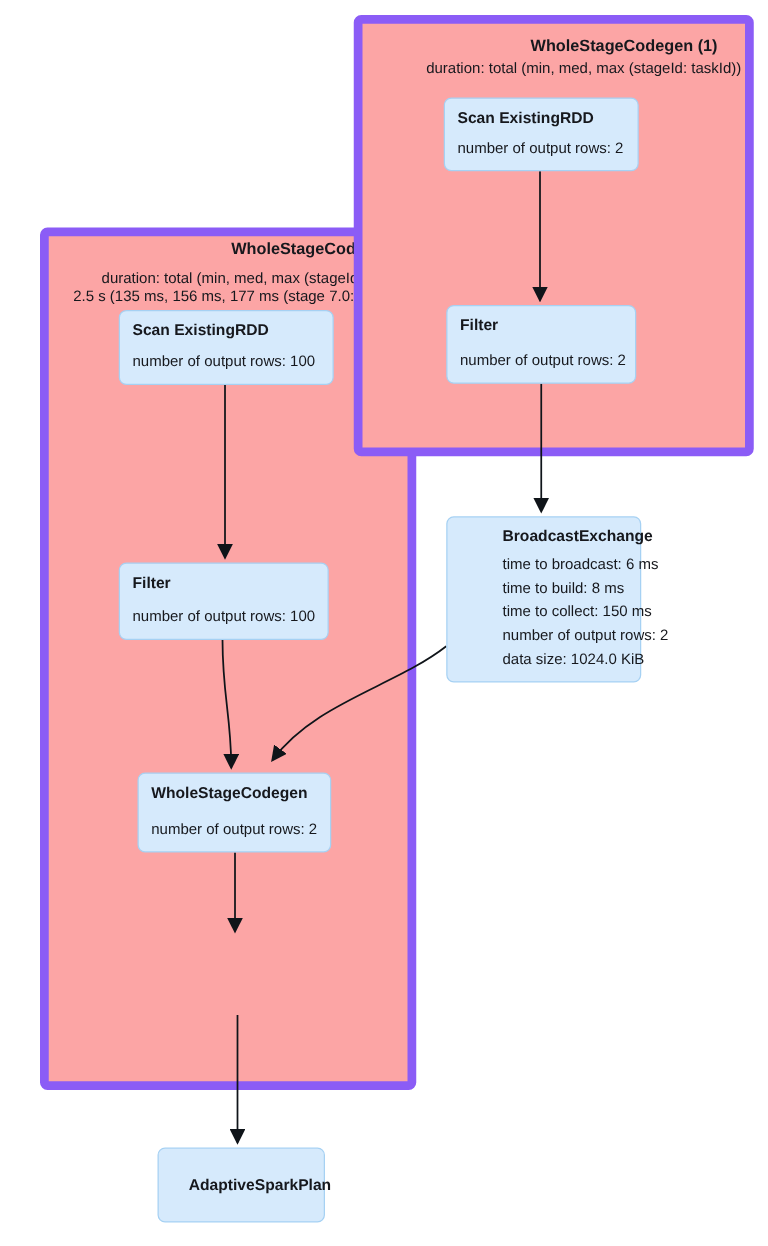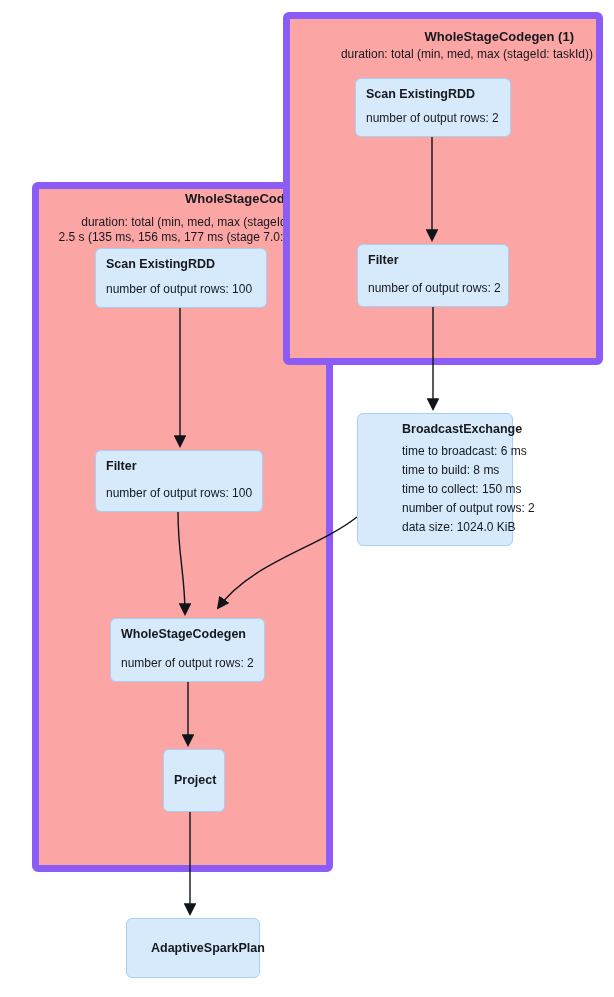--- a/index.html
+++ b/index.html
@@ -132,21 +132,18 @@
   <div class="node" style="left:95px; top:450px; width:168px; height:62px;">
     <div class="node-title">Filter</div>
     <div class="metric">number of output rows: 100</div>
   </div>
 
   <div class="node" style="left:110px; top:618px; width:155px; height:64px;">
     <div class="node-title">WholeStageCodegen</div>
     <div class="metric">number of output rows: 2</div>
   </div>
 
-  <div class="node node-center" style="left:163px; top:749px; width:62px; height:63px;">
-    <div class="node-title">Project</div>
-  </div>
 
   <div class="node node-center" style="left:126px; top:918px; width:134px; height:60px;padding-left:24px;">
     <div class="node-title">AdaptiveSparkPlan</div>
   </div>
 
 </div>
 
 </body></html>

